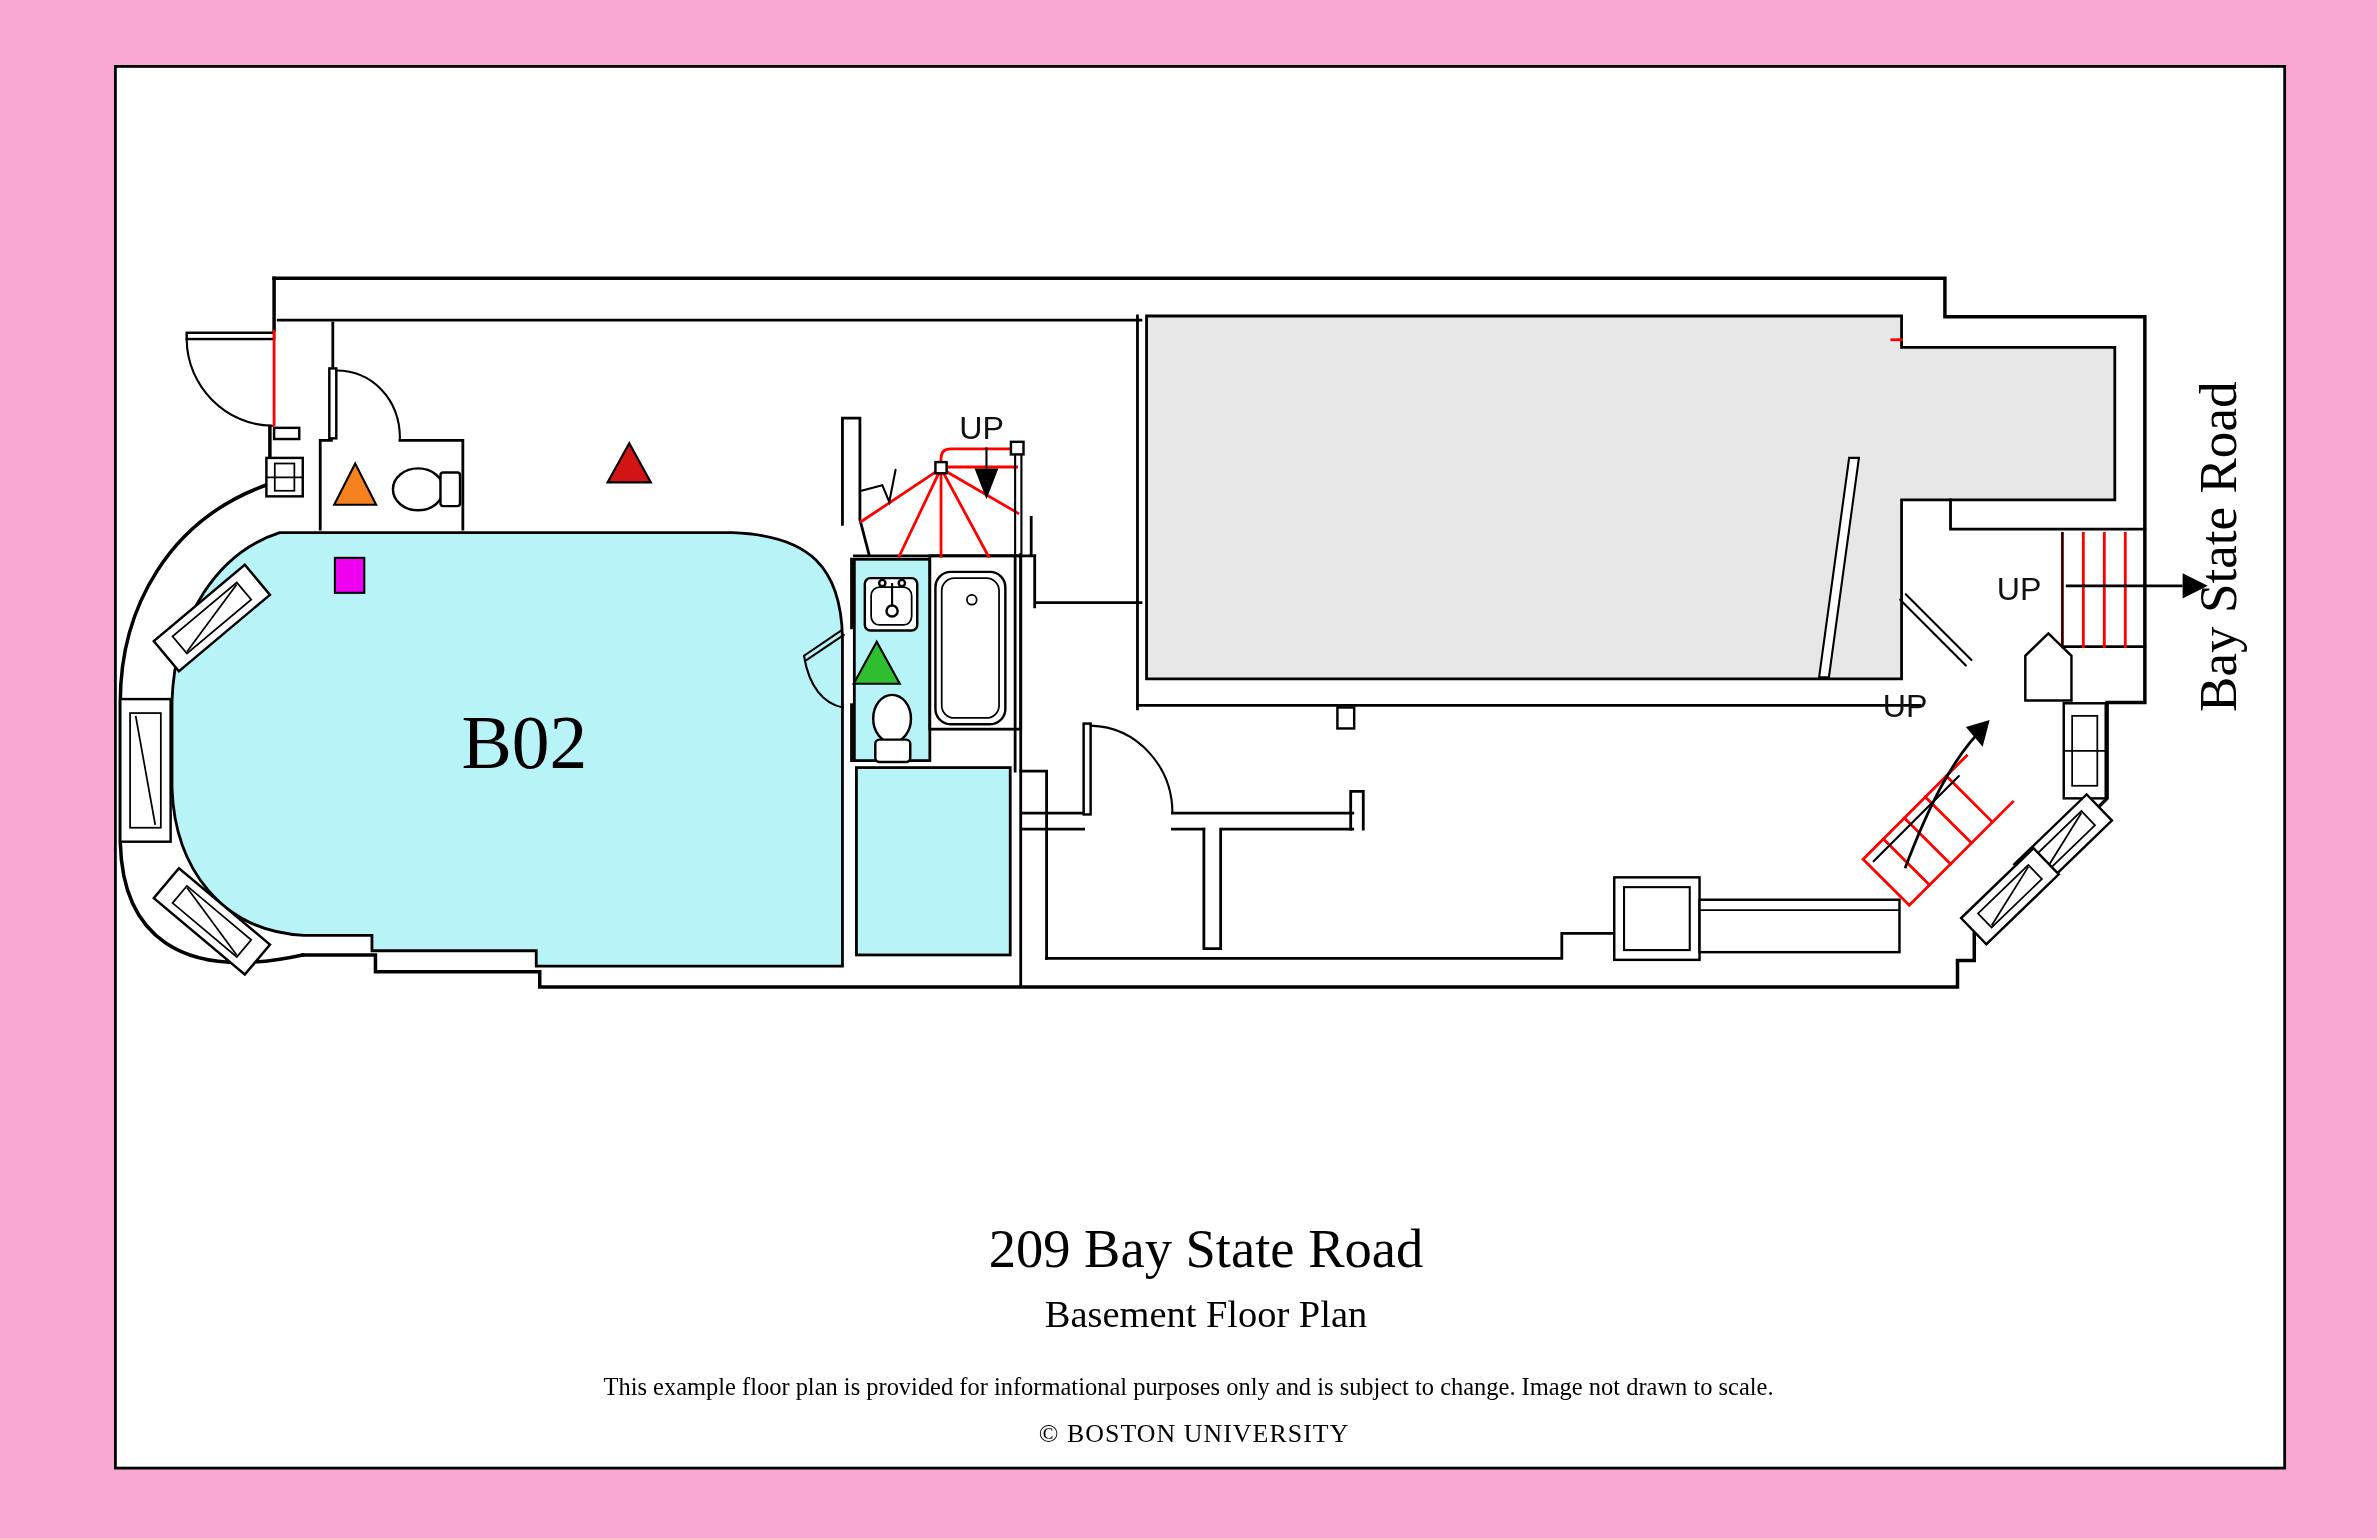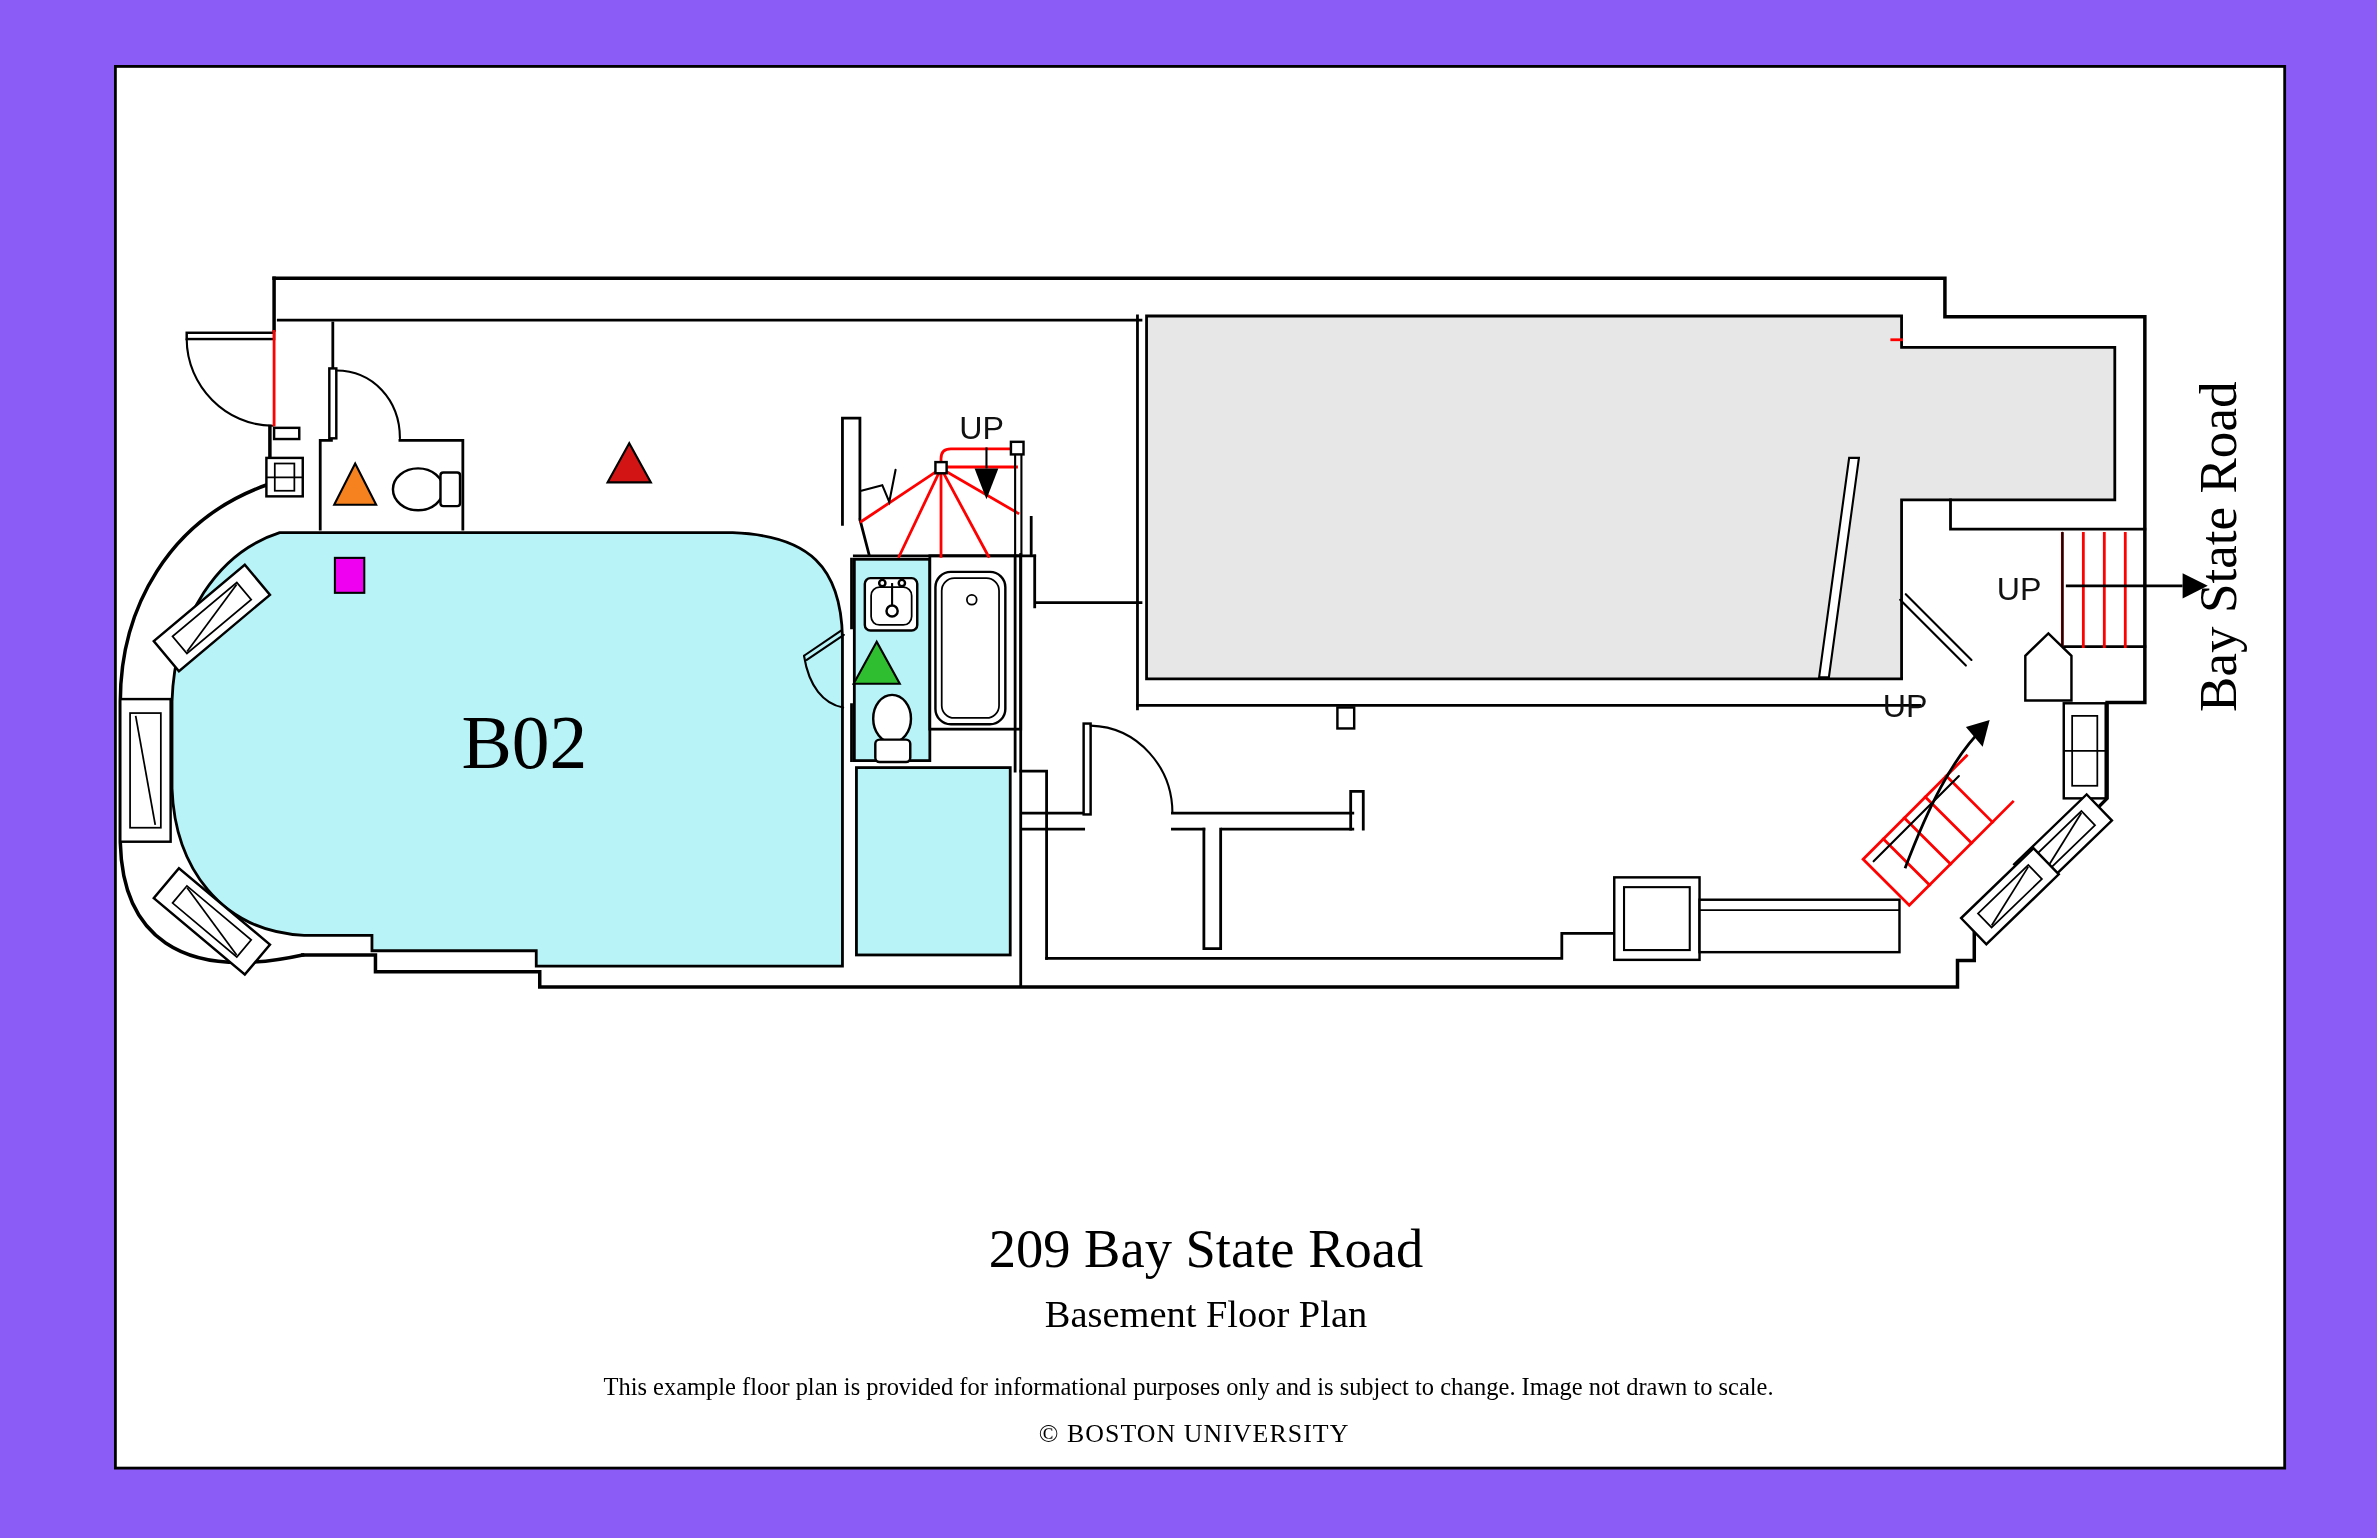--- a/index.html
+++ b/index.html
@@ -1,16 +1,16 @@
 <!DOCTYPE html>
 <html style="font-size:11.2px"><head>
 <meta charset="utf-8">
 <style>
   html,body { margin:0; padding:0; background:#ffffff; }
-  .page { position:relative; width:2377px; height:1538px; background:#8b5cf6;
+  .page { position:relative; width:2377px; height:1538px; background:#f9a8d4;
           font-family:"Liberation Serif", serif; }
   svg { position:absolute; left:0; top:0; }
   .wall  { fill:none; stroke:#000; stroke-width:5; stroke-linecap:square; }
   .wall4 { fill:none; stroke:#000; stroke-width:4; stroke-linecap:square; }
   .thin  { fill:none; stroke:#000; stroke-width:3; stroke-linecap:round; }
   .fix   { fill:#fff; stroke:#000; stroke-width:3.5; }
   .red4  { fill:none; stroke:#ff0000; stroke-width:4; stroke-linecap:square; }
   .serif { font-family:"Liberation Serif", serif; fill:#000; }
   .cad   { font-family:"Liberation Sans", sans-serif; fill:#111; }
 </style>

